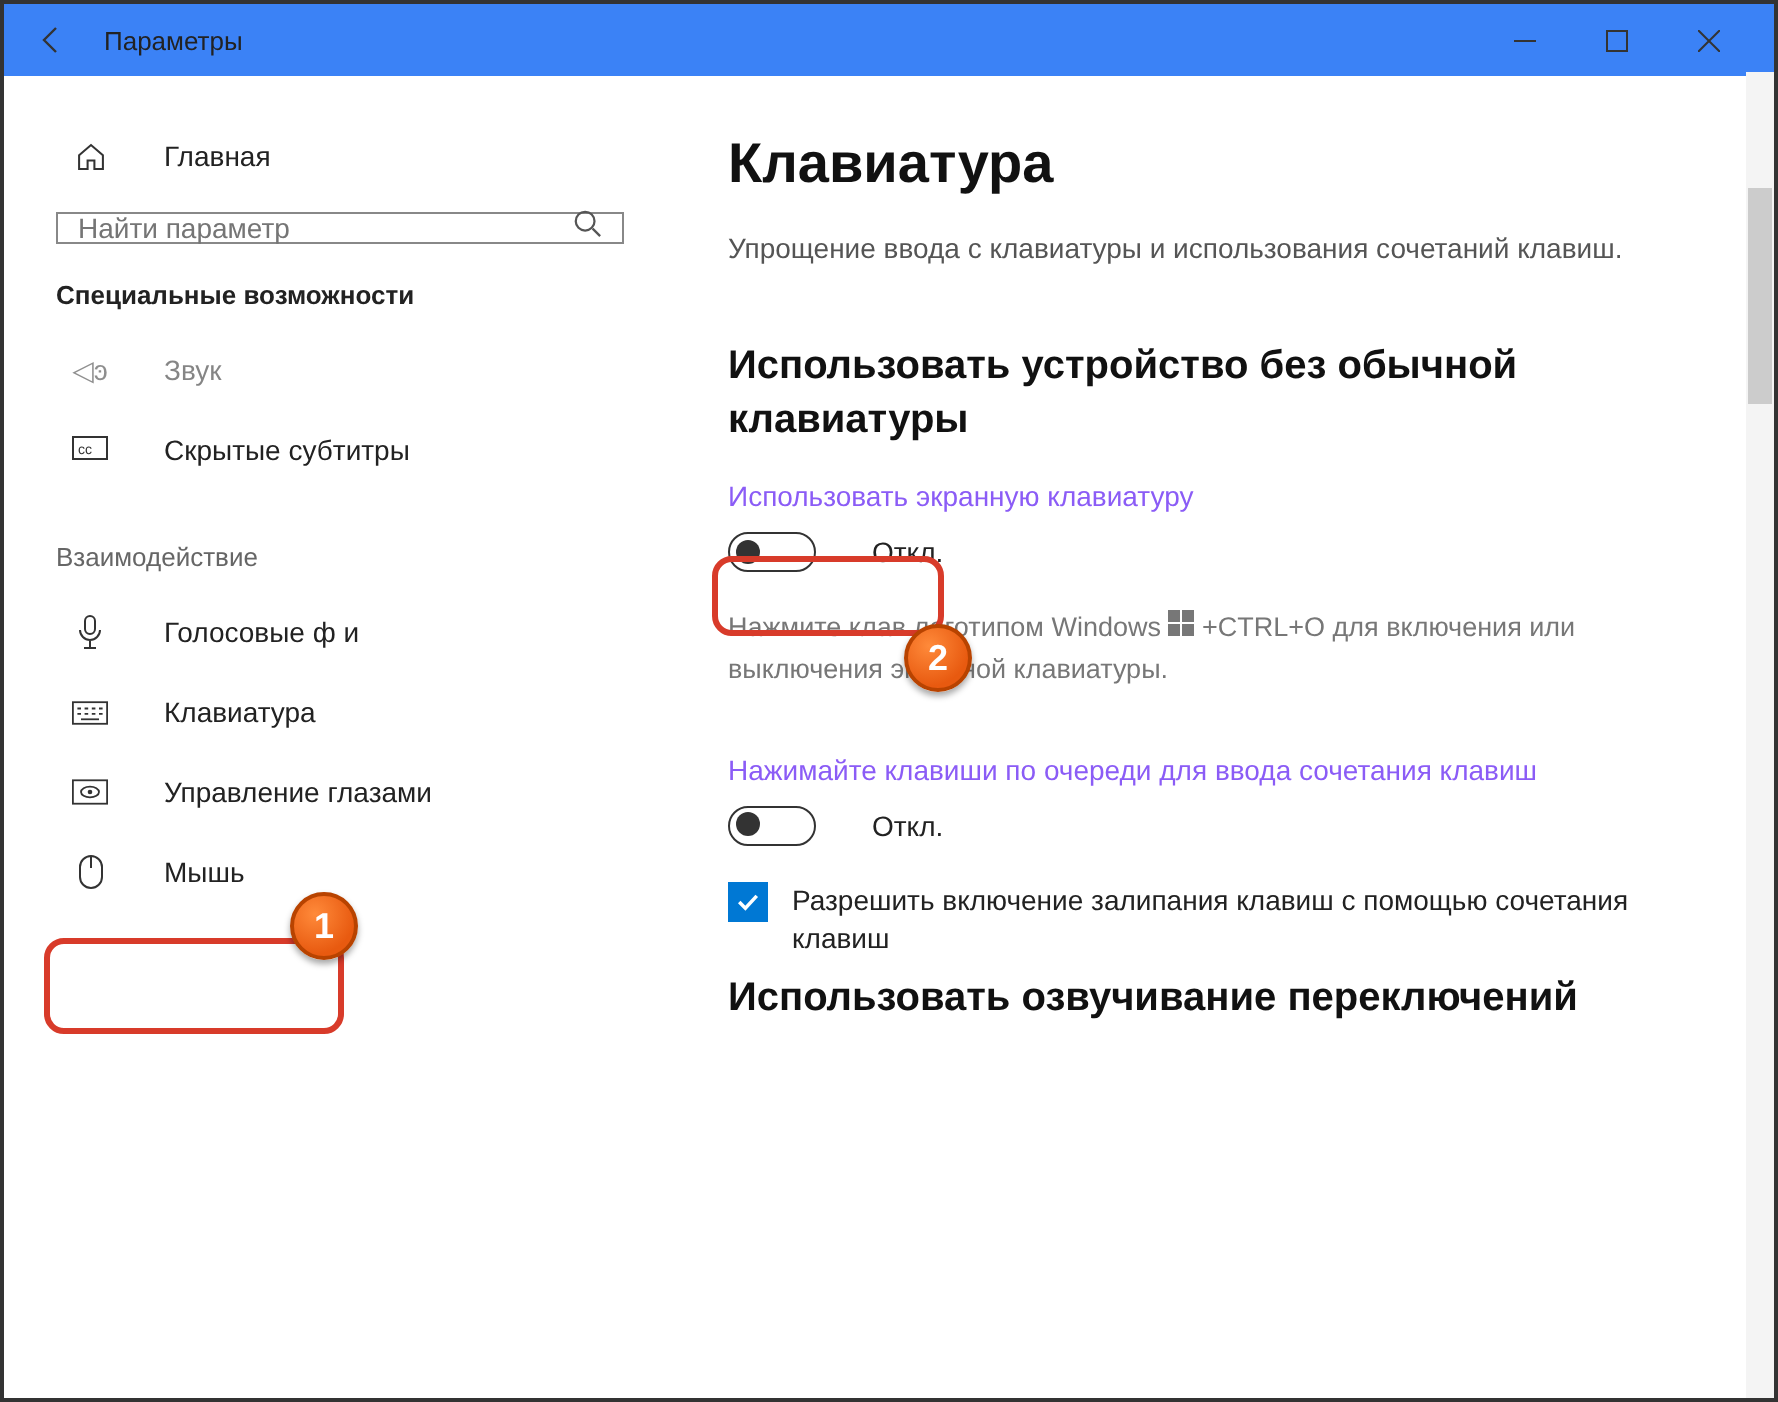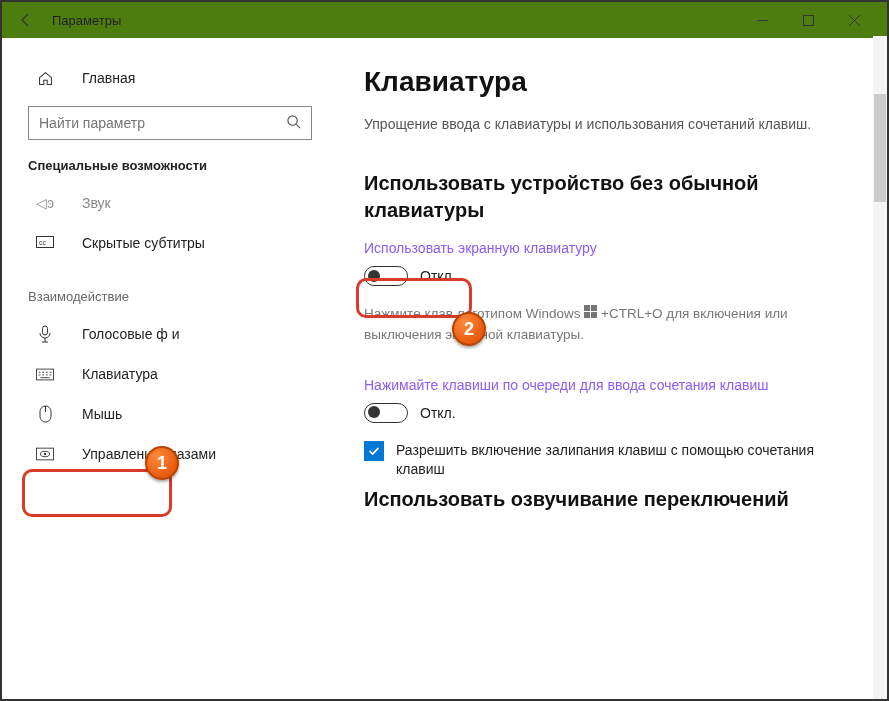--- a/index.html
+++ b/index.html
@@ -1,43 +1,43 @@
 <!DOCTYPE html>
 <html><head>
 <meta charset="utf-8">
 <style>
   * { box-sizing: border-box; margin: 0; padding: 0; font-family: "Segoe UI", Tahoma, sans-serif; }
   body { background: #fff; width: 889px; height: 701px; overflow: hidden; position: relative; }
   .window { width: 889px; height: 701px; border: 2px solid #333; background: #fff; display: flex; flex-direction: column; }
-  .titlebar { height: 36px; display: flex; align-items: center; padding: 0 10px; background: #4d7c0f; }
+  .titlebar { height: 36px; display: flex; align-items: center; padding: 0 10px; background: #3b82f6; }
   .back-btn { width: 28px; height: 28px; display: flex; align-items: center; justify-content: center; margin-right: 12px; color: #333; }
   .title { font-size: 13px; color: #222; flex: 1; }
   .win-controls { display: flex; gap: 0; }
   .win-btn { width: 46px; height: 32px; display: flex; align-items: center; justify-content: center; color: #555; }
   .body { flex: 1; display: flex; overflow: hidden; }
   .sidebar { width: 330px; padding: 20px 10px 0 26px; overflow: hidden; }
   .nav-item { display: flex; align-items: center; height: 40px; gap: 28px; padding: 0 8px; font-size: 14px; color: #222; }
   .nav-item .icon { width: 18px; display: flex; justify-content: center; color: #333; }
-  .search-box { display: flex; align-items: center; height: 34px; border: 1px solid #888; margin: 8px 10px 18px 0; padding: 4px 10px; justify-content: space-between; }
+  .search-box { display: flex; align-items: center; height: 16px; border: 1px solid #888; margin: 8px 10px 18px 0; padding: 4px 10px; justify-content: space-between; }
   .search-box input { border: none; outline: none; font-size: 14px; width: 240px; color: #333; background: transparent; }
   .search-box .sicon { color: #555; }
   .group-title { font-size: 13px; font-weight: 600; margin: 6px 0 10px 0; color: #222; }
   .section-label { font-size: 13px; color: #666; margin: 26px 0 10px 0; }
   .nav-selected { position: relative; }
   .highlight-1 { border: 3.5px solid #d83b2a; border-radius: 10px; position: absolute; left: 22px; top: 469px; width: 150px; height: 48px; pointer-events: none; }
   .highlight-2 { border: 3.5px solid #d83b2a; border-radius: 10px; position: absolute; left: 356px; top: 278px; width: 116px; height: 40px; pointer-events: none; }
   .badge { position: absolute; width: 34px; height: 34px; border-radius: 50%; background: radial-gradient(circle at 35% 30%, #ff8a3a, #e85a10 70%); color: #fff; font-weight: 700; font-size: 18px; display: flex; align-items: center; justify-content: center; border: 2px solid #b84300; box-shadow: 0 2px 3px rgba(0,0,0,0.35); }
   .badge-1 { left: 145px; top: 446px; }
   .badge-2 { left: 452px; top: 312px; }
   .main { flex: 1; padding: 28px 30px 0 32px; overflow-y: auto; position: relative; }
   .main h1 { font-size: 28px; font-weight: 600; margin-bottom: 18px; color: #111; }
   .sub { font-size: 14px; color: #555; margin-bottom: 38px; }
   .main h2 { font-size: 20px; font-weight: 600; margin-bottom: 16px; color: #111; line-height: 1.35; }
   .option-label { font-size: 14px; color: #8b5cf6; margin-bottom: 10px; }
-  .toggle-row { display: flex; align-items: center; gap: 12px; margin-bottom: 18px; }
+  .toggle-row { display: flex; align-items: center; gap: 28px; margin-bottom: 18px; }
   .toggle { width: 44px; height: 20px; border: 1.5px solid #333; border-radius: 11px; background: #fff; position: relative; }
   .toggle::after { content: ""; width: 12px; height: 12px; background: #333; border-radius: 50%; position: absolute; left: 3px; top: 2.5px; }
   .toggle-label { font-size: 14px; color: #222; }
   .hint { font-size: 13.5px; color: #777; line-height: 1.5; margin-bottom: 32px; max-width: 440px; }
   .checkbox-row { display: flex; align-items: flex-start; gap: 12px; margin-bottom: 6px; }
   .checkbox { width: 20px; height: 20px; background: #0078d4; display: flex; align-items: center; justify-content: center; color: #fff; flex-shrink: 0; }
   .checkbox svg { width: 14px; height: 14px; }
   .cb-label { font-size: 14px; color: #222; line-height: 1.4; max-width: 420px; }
   .scrollbar { position: absolute; right: 2px; top: 36px; bottom: 2px; width: 14px; background: #f4f4f4; }
   .scroll-thumb { position: absolute; right: 1px; top: 58px; width: 12px; height: 108px; background: #ccc; }
@@ -123,36 +123,36 @@
               <rect x="0.5" y="0.5" width="19" height="12" stroke="#333" fill="none"></rect>
               <line x1="3" y1="4" x2="17" y2="4" stroke="#333" stroke-dasharray="2 2"></line>
               <line x1="3" y1="7" x2="17" y2="7" stroke="#333" stroke-dasharray="2 2"></line>
               <line x1="5" y1="10" x2="15" y2="10" stroke="#333"></line>
             </svg>
           </span>
         <span>Клавиатура</span>
       </div>
       <div class="nav-item">
         <span class="icon">
-            <svg width="13" height="18" viewBox="0 0 13 18">
-              <rect x="1" y="1" width="11" height="16" rx="5.5" stroke="#333" fill="none"></rect>
-              <line x1="6.5" y1="1" x2="6.5" y2="7" stroke="#333"></line>
-            </svg>
-          </span>
-        <span>Мышь</span>
-      </div>
-      <div class="nav-item">
-        <span class="icon">
             <svg width="20" height="14" viewBox="0 0 20 14">
               <rect x="0.5" y="0.5" width="19" height="13" stroke="#333" fill="none"></rect>
               <ellipse cx="10" cy="7" rx="5" ry="3" stroke="#333" fill="none"></ellipse>
               <circle cx="10" cy="7" r="1.3" fill="#333"></circle>
             </svg>
           </span>
         <span>Управление глазами</span>
+      </div>
+      <div class="nav-item">
+        <span class="icon">
+            <svg width="13" height="18" viewBox="0 0 13 18">
+              <rect x="1" y="1" width="11" height="16" rx="5.5" stroke="#333" fill="none"></rect>
+              <line x1="6.5" y1="1" x2="6.5" y2="7" stroke="#333"></line>
+            </svg>
+          </span>
+        <span>Мышь</span>
       </div>
     </div>
 
     <div class="main">
       <h1>Клавиатура</h1>
       <div class="sub">Упрощение ввода с клавиатуры и использования сочетаний клавиш.</div>
 
       <h2>Использовать устройство без обычной клавиатуры</h2>
       <div class="option-label">Использовать экранную клавиатуру</div>
       <div class="toggle-row">

